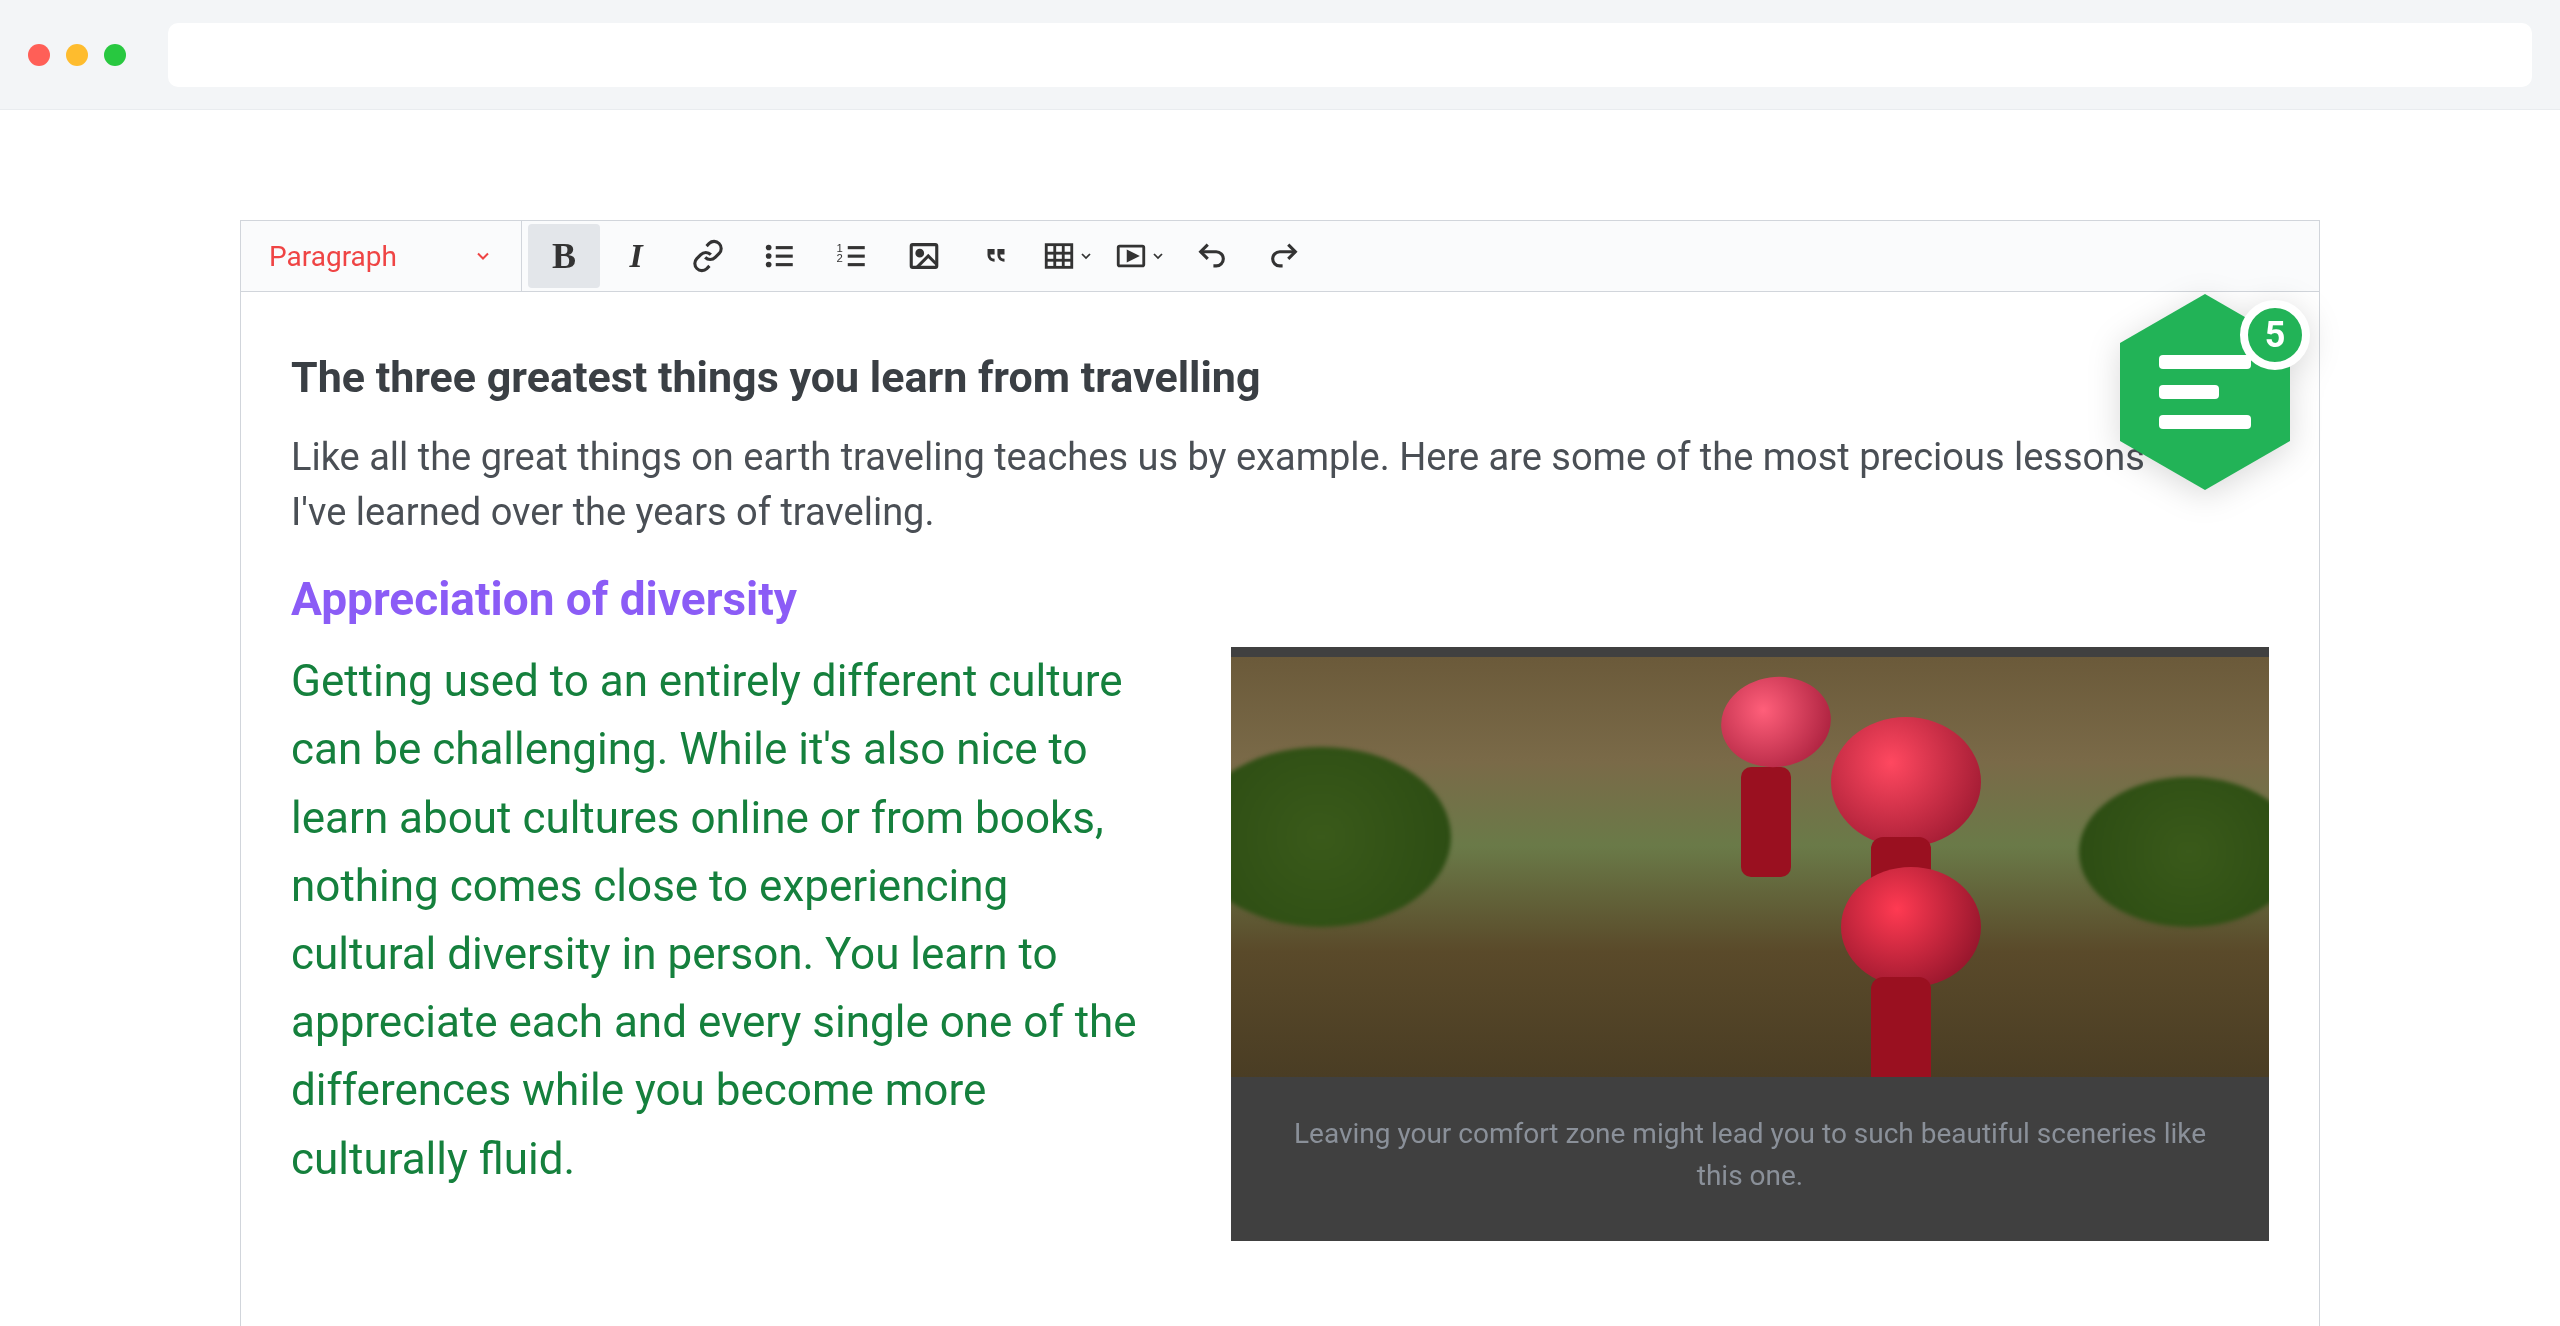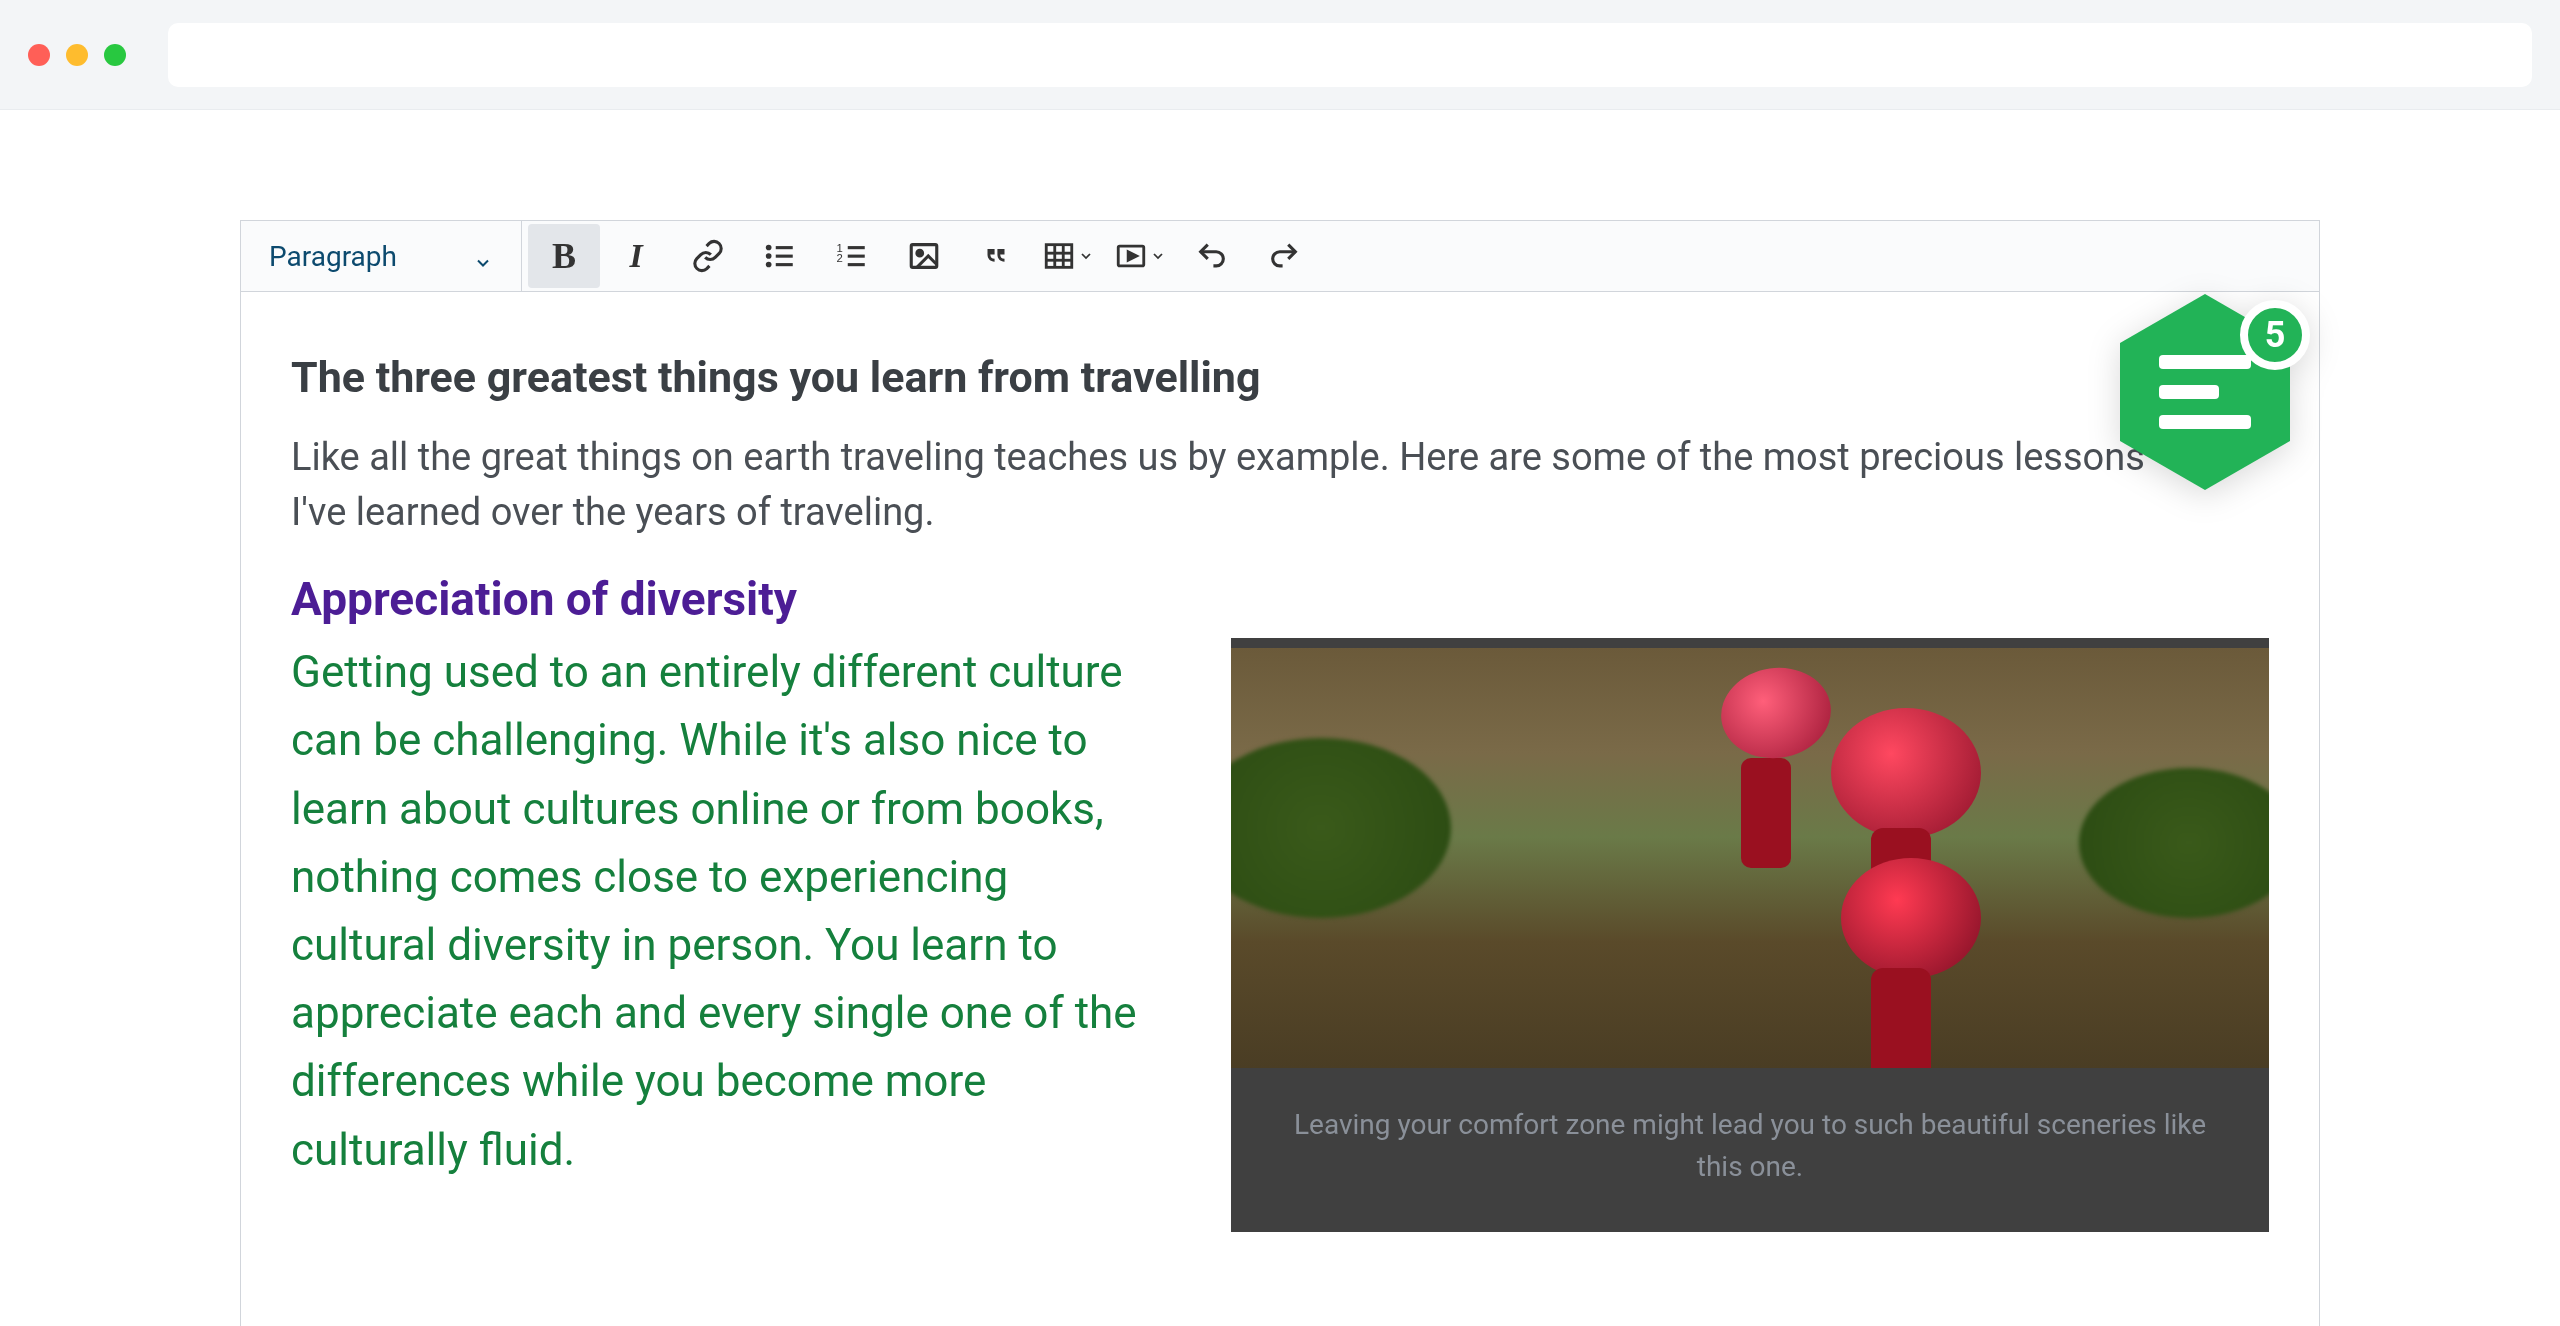--- a/index.html
+++ b/index.html
@@ -54,25 +54,25 @@
     align-items: stretch;
     border: 1px solid #d1d5db;
     background: #fafbfc;
     height: 72px;
   }
   .toolbar-group { display: flex; align-items: center; }
   .toolbar-sep { width: 1px; background: #d1d5db; align-self: stretch; }
 
   .para-select {
     display: flex;
-    align-items: flex-end;
+    align-items: center;
     gap: 28px;
     padding: 0 28px;
     font-size: 28px;
-    color: #0c4a6e;
+    color: #ef4444;
     cursor: pointer;
     min-width: 280px;
     justify-content: space-between;
   }
 
   .tb-btn {
     width: 72px;
     height: 64px;
     margin: 4px 0;
     display: flex;
@@ -105,22 +105,22 @@
   .lead {
     font-size: 38px;
     color: #4a4f55;
     line-height: 1.45;
     margin-bottom: 32px;
     max-width: 1880px;
   }
   .h2 {
     font-size: 46px;
     font-weight: 700;
-    color: #4c1d95;
-    margin-bottom: 12px;
+    color: #8b5cf6;
+    margin-bottom: 21px;
   }
 
   .two-col { display: flex; gap: 80px; align-items: flex-start; }
   .col-text { flex: 0 0 860px; }
   .body-p {
     font-size: 44px;
     color: #15803d;
     line-height: 1.55;
     margin-bottom: 28px;
   }

